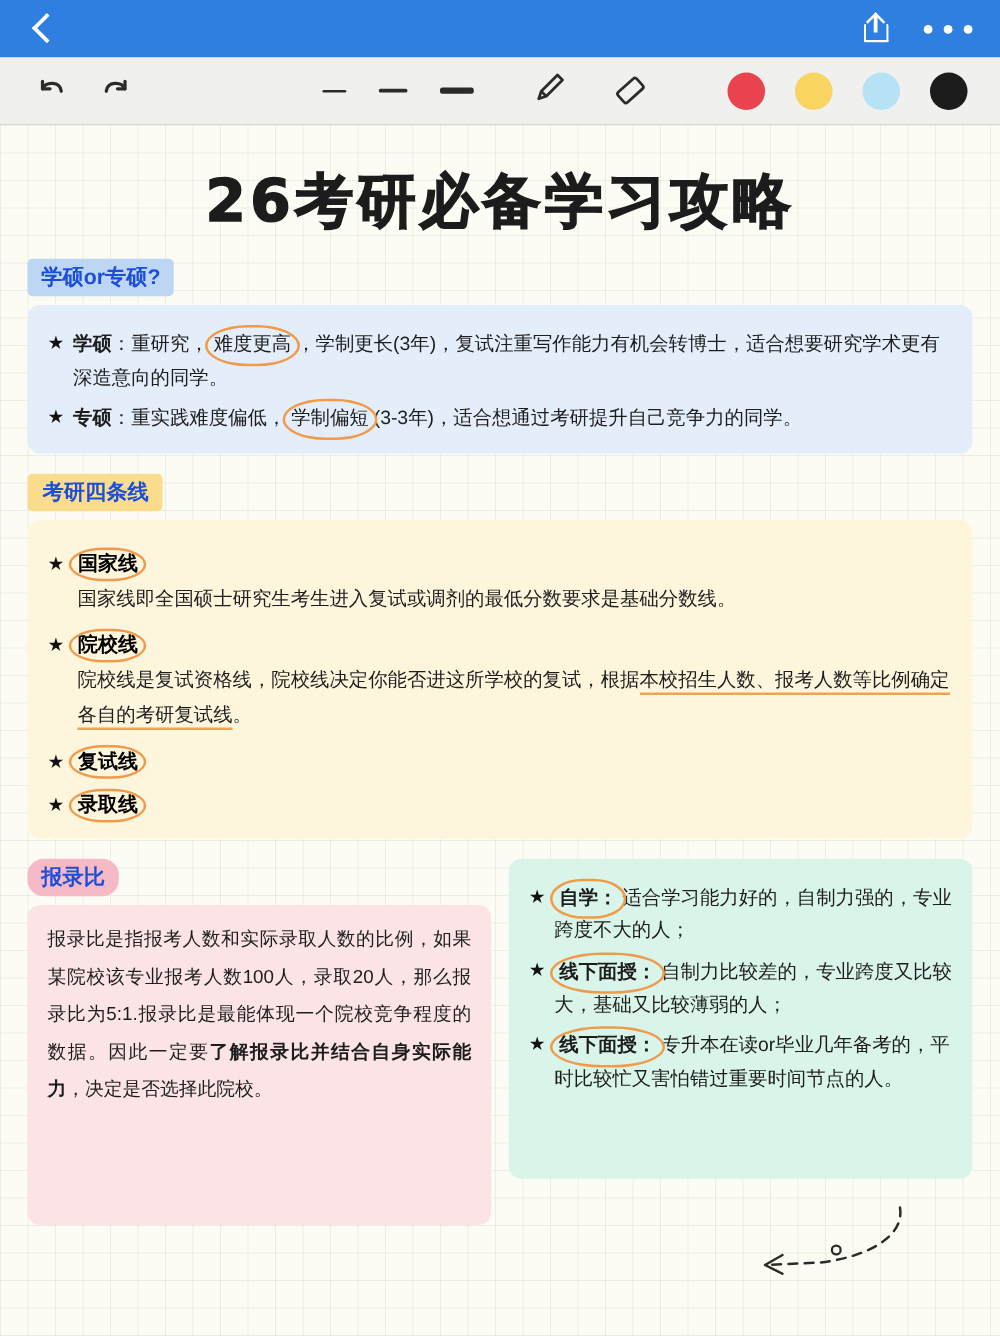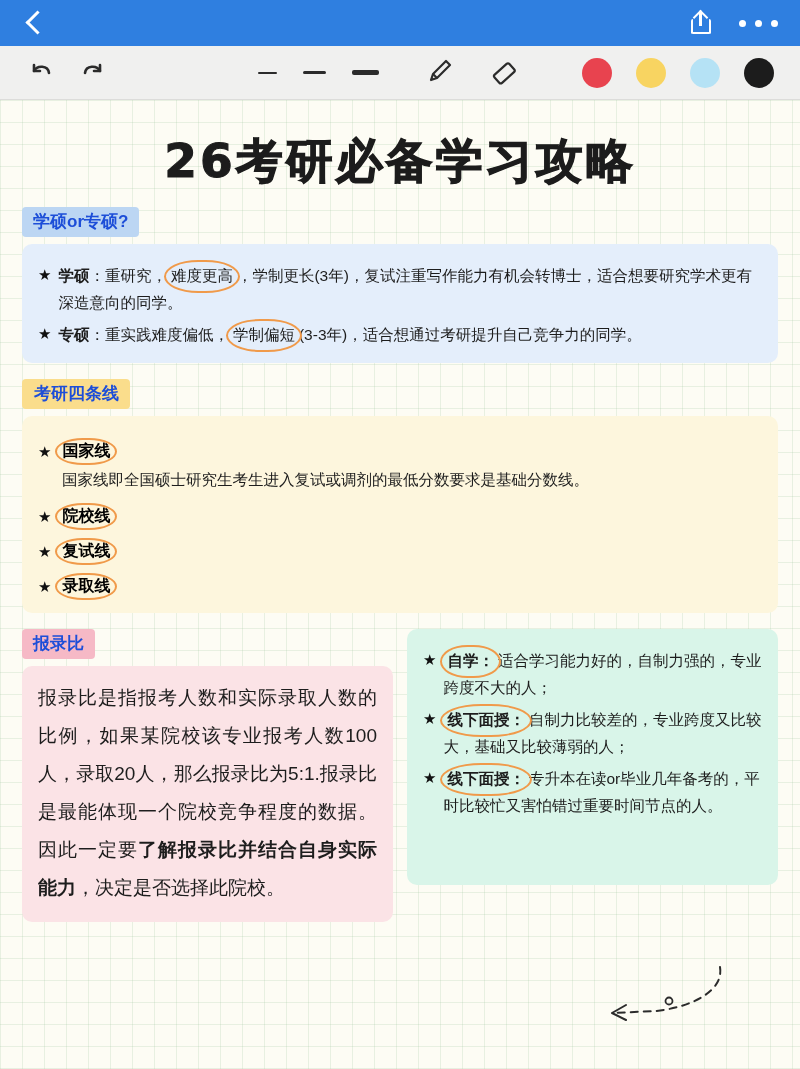--- a/index.html
+++ b/index.html
@@ -82,21 +82,21 @@
     display: inline-block;
     font-weight: bold;
     font-size: 17px;
     color: #1d4ed8;
     padding: 3px 11px 4px 11px;
     border-radius: 4px;
     margin-bottom: 7px;
   }
   .tag-blue { background: #bcd6f3; }
   .tag-yellow { background: #fadd8c; padding-left: 12px; }
-  .tag-pink { background: #f6b9c6; }
+  .tag-pink { background: #f6b9c6; border-radius: 13px; }
   .tag-green { background: #a7e3c9; }
 
   .card { border-radius: 10px; padding: 13px 16px 14px 16px; }
   .card-blue { background: #e4eefb; }
   .card-yellow { background: #fdf6dd; }
   .card-pink { background: #fbe3e6; }
   .card-green { background: #d9f5e9; }
 
   .sec-blue { margin-top: 2px; }
   .sec-yellow { margin-top: 16px; }
@@ -121,21 +121,21 @@
   }
   .uline {
     border-bottom: 2px solid #f0a256; padding-bottom: 1px;
   }
 
   .line-sub { font-size: 15.5px; line-height: 1.8; color: #1d1d1d; margin: 2px 0 0 24px; }
   .item-block { margin-top: 11px; }
   .item-head { display: flex; align-items: center; gap: 7px; }
 
   .para {
-    font-size: 19px; line-height: 2.0; color: #1d1d1d; text-align: justify;
+    font-size: 15px; line-height: 2.0; color: #1d1d1d; text-align: justify;
   }
 
   .arrow-doodle { position: absolute; right: 74px; bottom: 34px; pointer-events: none; }
 </style>
 </head>
 <body>
 
 <div id="app">
 
   <div class="topbar">
@@ -228,20 +228,21 @@
             <b class="circle">国家线</b>
           </div>
           <div class="line-sub">国家线即全国硕士研究生考生进入复试或调剂的最低分数要求是基础分数线。</div>
         </div>
 
         <div class="item-block">
           <div class="item-head">
             <span class="star">★</span>
             <b class="circle">院校线</b>
           </div>
+          <div class="line-sub"><span>院校线是复试资格线，院校线决定你能否进这所学校的复试，根据</span><span class="uline">本校招生人数、报考人数等比例确定各自的考研复试线</span><span>。</span></div>
         </div>
 
         <div class="item-block">
           <div class="item-head">
             <span class="star">★</span>
             <b class="circle">复试线</b>
           </div>
         </div>
 
         <div class="item-block">

